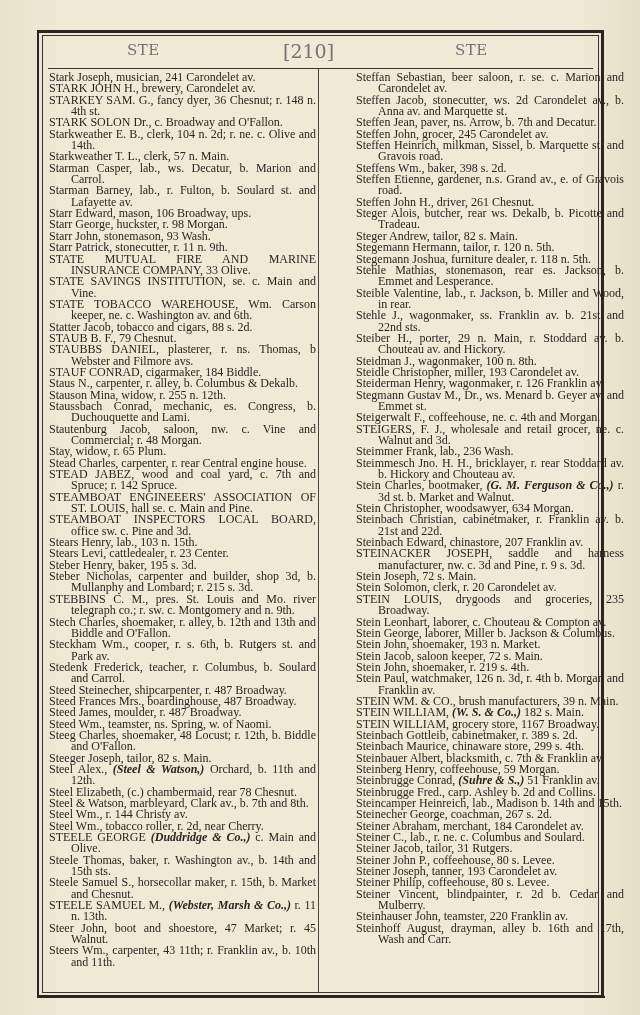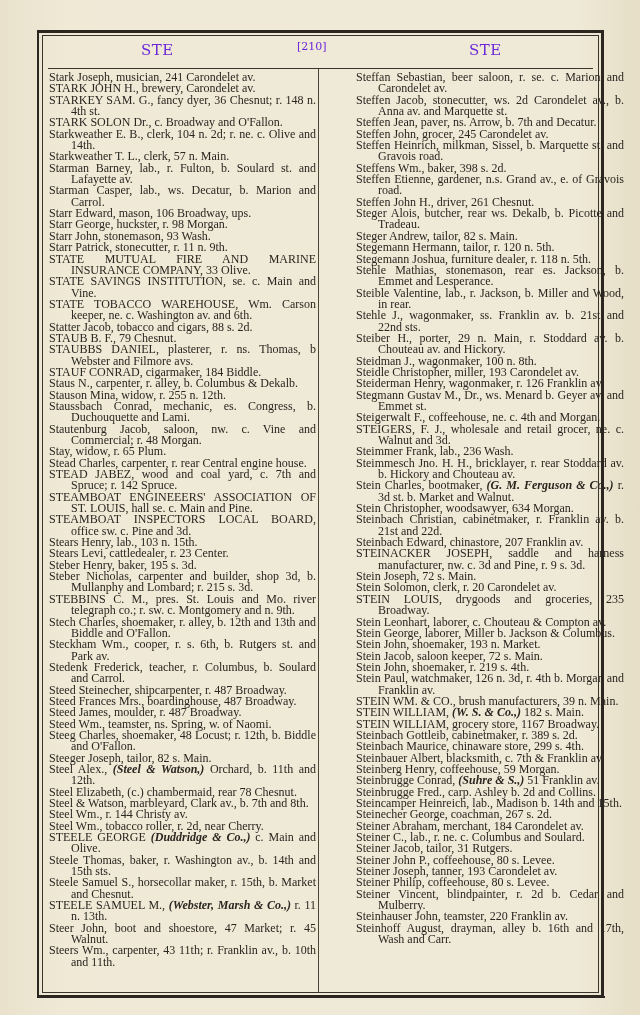--- a/index.html
+++ b/index.html
@@ -19,25 +19,25 @@
     border:3px solid #2b2620;
     border-left-width:2px;
     box-sizing:border-box;
   }
   .frame-inner {
     position:absolute; left:42px; top:35px; width:557px; height:958px;
     border:1px solid #3a342c;
     box-sizing:border-box;
   }
   .header {
-    position:absolute; left:42px; top:38px; width:557px; height:30px;
-    font-family:"DejaVu Serif", serif; font-size:15px; color:#6d28d9;
+    position:absolute; left:28px; top:38px; width:557px; height:30px;
+    font-family:"DejaVu Serif", serif; font-size:15px; color:#737373;
   }
   .hdr-left { position:absolute; left:99px; top:3px; letter-spacing:0.5px; }
-  .hdr-mid { position:absolute; left:255px; top:2px; font-size:11px; }
+  .hdr-mid { position:absolute; left:255px; top:2px; font-size:19px; }
   .hdr-right { position:absolute; left:427px; top:3px; letter-spacing:0.5px; }
   .hdr-rule {
     position:absolute; left:48px; top:68px; width:545px; height:0;
     border-top:1px solid #3a342c;
   }
   .col-divider {
     position:absolute; left:318px; top:69px; width:0; height:924px;
     border-left:1px solid #4a443a;
   }
   .col {
@@ -74,22 +74,22 @@
 <div class="hdr-rule"></div>
 <div class="col-divider"></div>
 
 <div class="col col-left" id="col-left">
     <p class="entry"><span class="nm">Stark Joseph,</span> <span>musician, 241 Carondelet av.</span></p>
     <p class="entry"><span class="nm">STARK JOHN H.,</span> <span>brewery, Carondelet av.</span></p>
     <p class="entry"><span class="nm">STARKEY SAM. G.,</span> <span>fancy dyer, 36 Chesnut; r. 148 n. 4th st.</span></p>
     <p class="entry"><span class="nm">STARK SOLON</span> <span>Dr., c. Broadway and O'Fallon.</span></p>
     <p class="entry"><span class="nm">Starkweather E. B.,</span> <span>clerk, 104 n. 2d; r. ne. c. Olive and 14th.</span></p>
     <p class="entry"><span class="nm">Starkweather T. L.,</span> <span>clerk, 57 n. Main.</span></p>
+    <p class="entry"><span class="nm">Starman Casper,</span> <span>lab., ws. Decatur, b. Marion and Carrol.</span></p>
     <p class="entry"><span class="nm">Starman Barney,</span> <span>lab., r. Fulton, b. Soulard st. and Lafayette av.</span></p>
-    <p class="entry"><span class="nm">Starman Casper,</span> <span>lab., ws. Decatur, b. Marion and Carrol.</span></p>
     <p class="entry"><span class="nm">Starr Edward,</span> <span>mason, 106 Broadway, ups.</span></p>
     <p class="entry"><span class="nm">Starr George,</span> <span>huckster, r. 98 Morgan.</span></p>
     <p class="entry"><span class="nm">Starr John,</span> <span>stonemason, 93 Wash.</span></p>
     <p class="entry"><span class="nm">Starr Patrick,</span> <span>stonecutter, r. 11 n. 9th.</span></p>
     <p class="entry"><span class="nm">STATE MUTUAL FIRE AND MARINE INSURANCE COMPANY,</span> <span>33 Olive.</span></p>
     <p class="entry"><span class="nm">STATE SAVINGS INSTITUTION,</span> <span>se. c. Main and Vine.</span></p>
     <p class="entry"><span class="nm">STATE TOBACCO WAREHOUSE,</span> <span>Wm. Carson keeper, ne. c. Washington av. and 6th.</span></p>
     <p class="entry"><span class="nm">Statter Jacob,</span> <span>tobacco and cigars, 88 s. 2d.</span></p>
     <p class="entry"><span class="nm">STAUB B. F.,</span> <span>79 Chesnut.</span></p>
     <p class="entry"><span class="nm">STAUBBS DANIEL,</span> <span>plasterer, r. ns. Thomas, b Webster and Filmore avs.</span></p>

